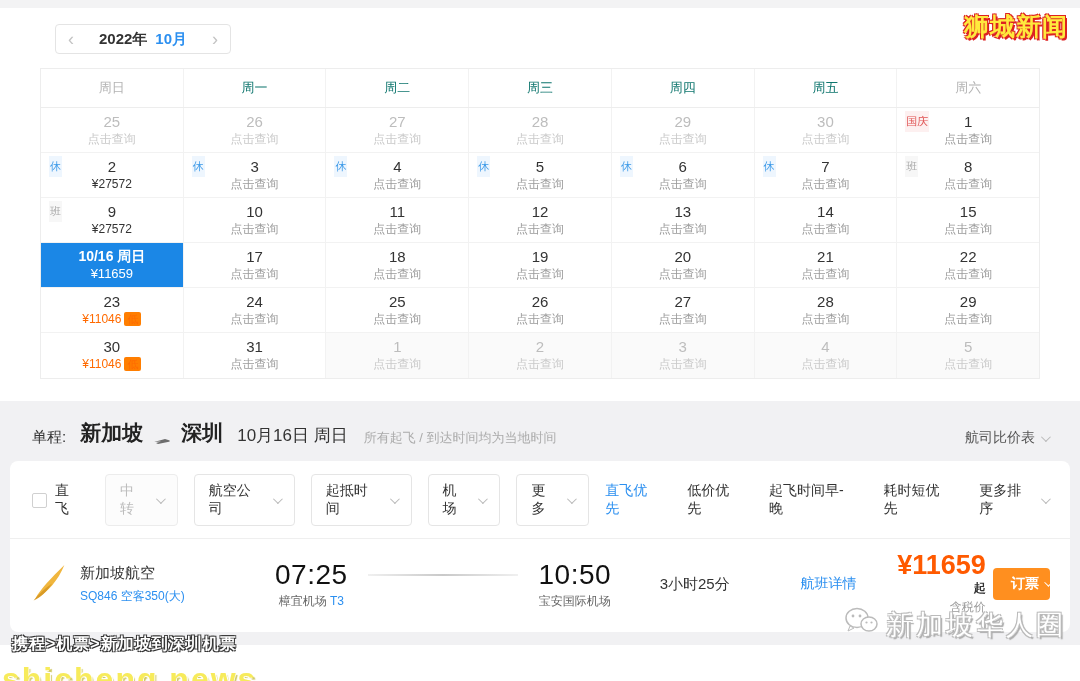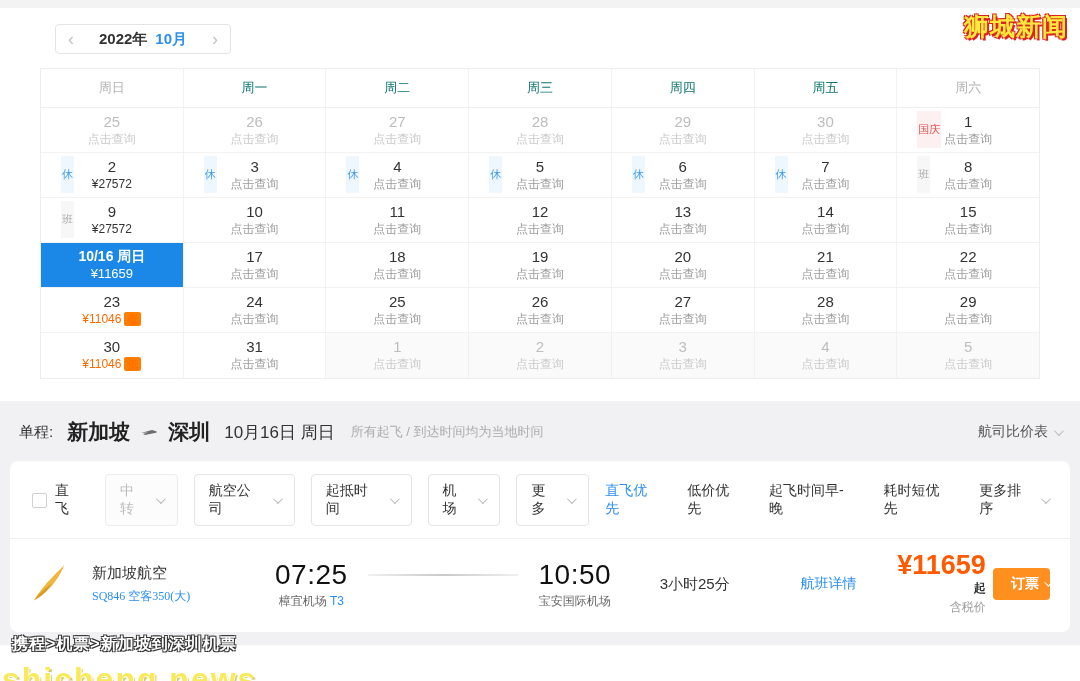--- a/index.html
+++ b/index.html
@@ -34,29 +34,29 @@
   .cal-cell .day { font-size:15px; color:#333; line-height:17px; }
   .cal-cell .sub { font-size:12px; color:#9b9b9b; line-height:16px; margin-top:1px; }
   .cal-cell .sub.dark span { color:#333; }
   .cal-cell .sub.orange span { color:#ff6a00; }
   .cal-cell.prev .day, .cal-cell.next .day { color:#bdbdbd; }
   .cal-cell.prev .sub, .cal-cell.next .sub { color:#c9c9c9; }
   .cal-cell.next { background:#fafafa; }
   .cal-cell.selected { background:#1b87e6; }
   .cal-cell.selected .day { color:#fff; font-weight:bold; font-size:14px; }
   .cal-cell.selected .sub { color:#fff; font-size:13px; }
-  .badge { position:absolute; top:3px; left:20px; font-size:11px; line-height:13px; padding:12px 1px; }
+  .badge { position:absolute; top:3px; left:8px; font-size:11px; line-height:13px; padding:4px 1px; }
   .badge.rest { color:#3d9ae8; background:#eef6fe; }
   .badge.work { color:#ababab; background:#f7f7f7; }
   .badge.holiday { color:#e05454; background:#fdf0f0; }
   .low-tag { display:inline-block; margin-left:3px; background:#ff7e00; color:#fff; font-size:11px; line-height:14px; padding:0 3px; border-radius:2px; }
 
   
   .gray-section { margin-top:22px; background:#f1f1f3; height:244px; padding-top:16px; position:relative; }
-  .trip-bar { display:flex; align-items:center; padding:0 19px; height:30px; }
+  .trip-bar { display:flex; align-items:flex-end; padding:0 32px; height:30px; }
   .trip-type { font-size:15px; color:#333; margin-right:14px; }
   .city { font-size:21px; font-weight:bold; color:#222; }
   .plane-ico { margin:0 10px; display:inline-flex; }
   .trip-date { font-size:17px; color:#333; margin-left:14px; }
   .trip-note { font-size:13px; color:#ababab; margin-left:16px; }
   .compare { margin-left:auto; font-size:14px; color:#555; display:flex; align-items:center; gap:6px; cursor:pointer; }
 
   .chev { display:inline-block; width:7px; height:7px; border-right:1.5px solid #b9b9b9; border-bottom:1.5px solid #b9b9b9; transform:rotate(45deg) translateY(-2px); }
   .chev.white { border-color:#fff; }
 
@@ -66,21 +66,21 @@
   .cbx { width:15px; height:15px; border:1px solid #d0d0d0; border-radius:2px; background:#fff; margin-right:8px; cursor:pointer; }
   .cbx-label { font-size:14px; color:#333; margin-right:22px; }
   .drop { display:inline-flex; align-items:center; gap:8px; border:1px solid #e5e5e5; border-radius:4px; background:#fff; padding:7px 14px; font-size:14px; color:#333; margin-right:16px; cursor:pointer; }
   .drop.disabled { color:#bcbcbc; border-color:#ececec; background:#fcfcfc; }
   .sorts { margin-left:auto; display:flex; align-items:center; gap:26px; }
   .sort { font-size:14px; color:#333; cursor:pointer; display:inline-flex; align-items:center; gap:6px; }
   .sort.active { color:#2b8ff0; }
   .divider { height:1px; background:#efefef; }
 
   .flight-row { display:flex; align-items:center; padding:13px 20px 16px 20px; }
-  .airline { display:flex; align-items:center; gap:24px; width:250px;font-family:Liberation Serif, serif; }
+  .airline { display:flex; align-items:center; gap:12px; width:250px; }
   .airline .name { font-size:15px; color:#333; margin-bottom:5px; }
   .airline .no { font-size:12px; color:#2b8ff0; }
   .timeblock { text-align:center; width:110px; }
   .timeblock .time { font-size:28px; color:#111; font-weight:500; letter-spacing:0.5px; }
   .timeblock .ap { font-size:12px; color:#666; margin-top:2px; }
   .timeblock .ap .term { color:#2b8ff0; }
   .route-line { flex:0 0 150px; height:2px; background:linear-gradient(to right,#f0f0f0,#c9c9c9,#f0f0f0); margin:0 6px 18px 6px; }
   .duration { width:150px; text-align:center; font-size:15px; color:#333; }
   .details-link { width:140px; text-align:center; font-size:14px; color:#2b8ff0; cursor:pointer; }
   .priceblock { margin-left:auto; text-align:right; margin-right:7px; }
@@ -422,13 +422,27 @@
           <span>订票</span>
           <span class="chev white"></span>
         </button>
       </div>
     </div>
   </div>
 
   <div class="wm-top">狮城新闻</div>
   <div class="wm-site">shicheng.news</div>
   <div class="wm-breadcrumb">携程&gt;机票&gt;新加坡到深圳机票</div>
+  <div class="wm-community">
+    <span>
+      <svg width="34" height="30" viewBox="0 0 34 30">
+          <ellipse cx="13" cy="12" rx="11" ry="9.5" fill="#fff" stroke="#bbb" stroke-width="1.5"></ellipse>
+          <circle cx="9" cy="10" r="1.4" fill="#bbb"></circle>
+          <circle cx="16" cy="10" r="1.4" fill="#bbb"></circle>
+          <path d="M6 20 L4 25 L10 22 Z" fill="#fff" stroke="#bbb" stroke-width="1"></path>
+          <ellipse cx="25" cy="18" rx="8" ry="7" fill="#fff" stroke="#bbb" stroke-width="1.5"></ellipse>
+          <circle cx="22.5" cy="16.5" r="1.1" fill="#bbb"></circle>
+          <circle cx="27.5" cy="16.5" r="1.1" fill="#bbb"></circle>
+        </svg>
+    </span>
+    <span>新加坡华人圈</span>
+  </div>
 </div>
 
 </body></html>

